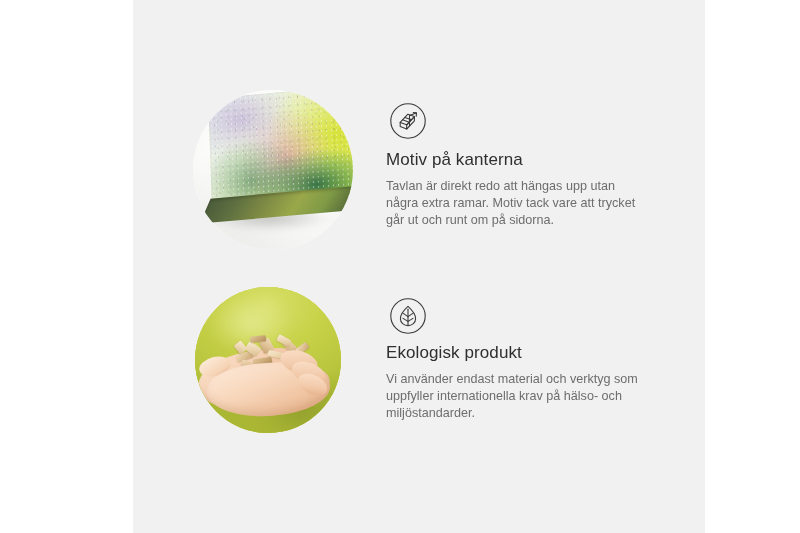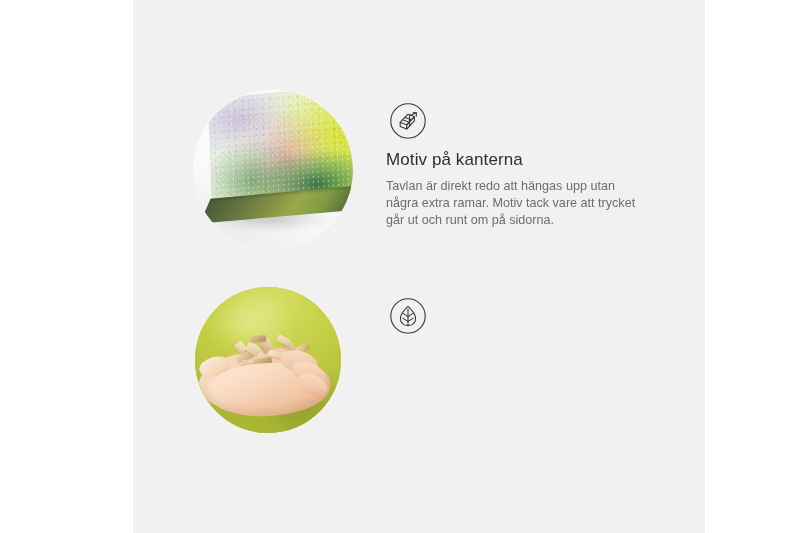--- a/index.html
+++ b/index.html
@@ -314,17 +314,19 @@
           <path d="M19 9.4 C13.6 14.2 11.4 18.4 11.4 21.8 C11.4 25.6 14.8 28.6 19 28.6 C23.2 28.6 26.6 25.6 26.6 21.8 C26.6 18.4 24.4 14.2 19 9.4 Z"></path>
           <path d="M19 12.2 L19 28.4"></path>
           <path d="M19 19.6 L14.2 16.4"></path>
           <path d="M19 19.6 L23.8 16.4"></path>
           <path d="M19 24.4 L14.0 21.4"></path>
           <path d="M19 24.4 L24.0 21.4"></path>
         </svg>
       </div>
 
       <div class="text-col text-2">
+        <h3 class="feature-title">Ekologisk produkt</h3>
+        <p class="feature-desc">Vi använder endast material och verktyg som uppfyller internationella krav på hälso- och miljöstandarder.</p>
       </div>
     </div>
 
   </div>
 </div>
 
 </body></html>

